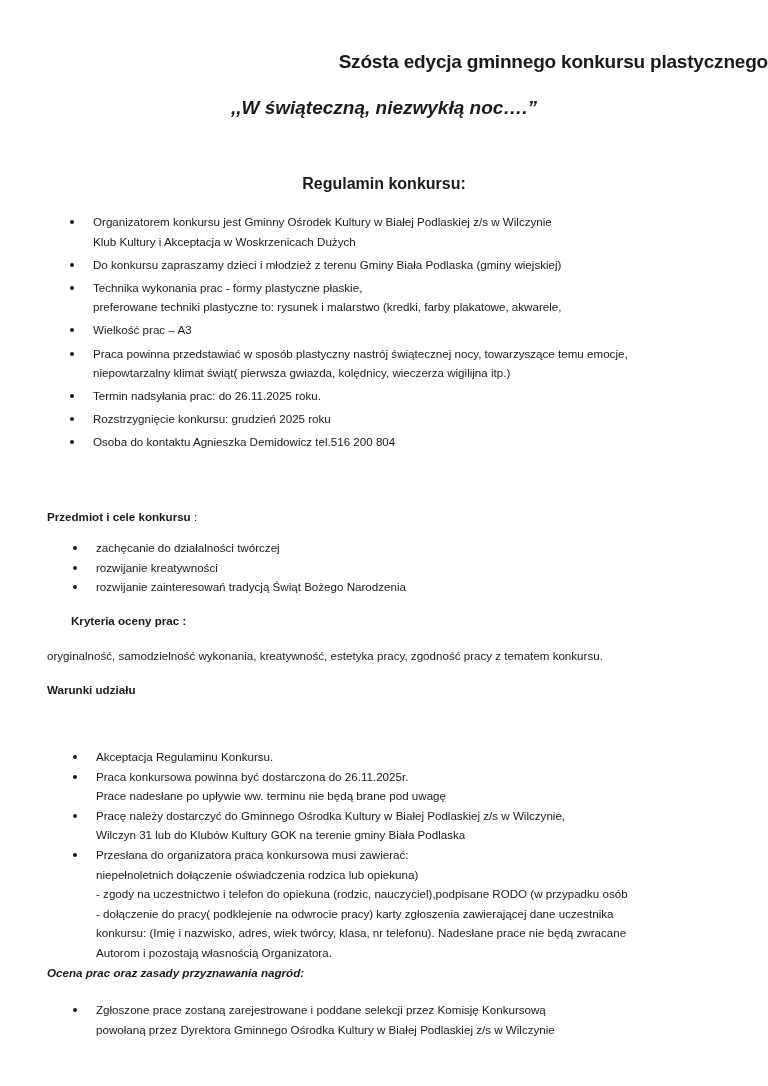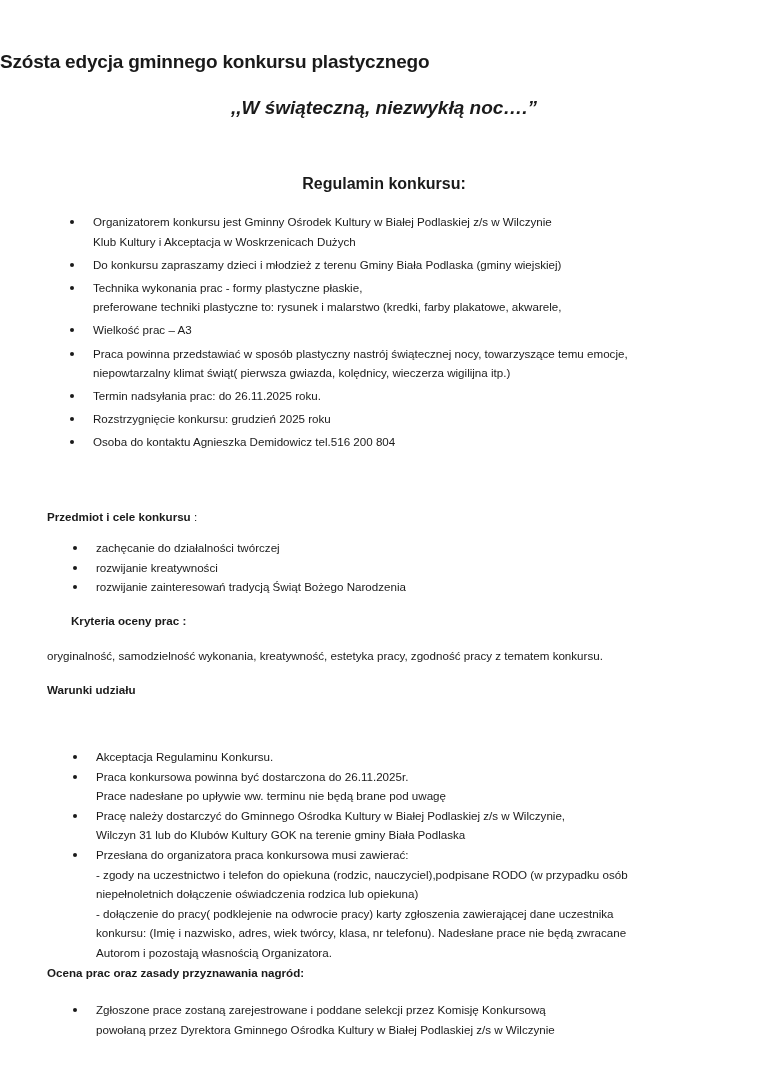--- a/index.html
+++ b/index.html
@@ -2,21 +2,21 @@
 <html><head>
   <meta charset="utf-8">
   <style>
     html, body { margin: 0; padding: 0; background: #ffffff; }
     body {
       width: 768px; height: 1086px; position: relative; overflow: hidden;
       font-family: "Liberation Sans", sans-serif; color: #1a1a1a;
     }
     .page { position: absolute; left: 0; top: 0; width: 768px; height: 1086px; }
     .title {
-      position: absolute; left: 0; width: 768px; text-align: left;
+      position: absolute; left: 0; width: 768px; text-align: right;
       font-weight: bold; font-size: 19px; top: 51px; letter-spacing: -0.2px;
     }
     .subtitle {
       position: absolute; left: 0; width: 768px; text-align: center;
       font-weight: bold; font-style: italic; font-size: 19px; top: 97px;
     }
     .reg-title {
       position: absolute; left: 0; width: 768px; text-align: center;
       font-weight: bold; font-size: 16px; top: 175px;
     }
@@ -94,29 +94,29 @@
       <div class="bl">
         <div class="line">Praca konkursowa powinna być dostarczona do 26.11.2025r.</div>
         <div class="line">Prace nadesłane po upływie ww. terminu nie będą brane pod uwagę</div>
       </div>
       <div class="bl">
         <div class="line">Pracę należy dostarczyć do Gminnego Ośrodka Kultury w Białej Podlaskiej z/s w Wilczynie,</div>
         <div class="line">Wilczyn 31 lub do Klubów Kultury GOK na terenie gminy Biała Podlaska</div>
       </div>
       <div class="bl">
         <div class="line">Przesłana do organizatora praca konkursowa musi zawierać:</div>
+        <div class="line">niepełnoletnich  dołączenie oświadczenia rodzica lub opiekuna)</div>
         <div class="line">-  zgody na uczestnictwo i telefon do opiekuna (rodzic, nauczyciel),podpisane RODO (w przypadku osób</div>
-        <div class="line">niepełnoletnich  dołączenie oświadczenia rodzica lub opiekuna)</div>
         <div class="line"> - dołączenie do pracy( podklejenie na odwrocie pracy) karty zgłoszenia zawierającej dane uczestnika</div>
         <div class="line">konkursu:  (Imię i nazwisko, adres, wiek twórcy, klasa, nr telefonu). Nadesłane prace nie będą zwracane</div>
         <div class="line">Autorom i pozostają własnością Organizatora.</div>
       </div>
     </div>
 
-  <div class="heading" style="left:47px; top:966px;">Ocena prac oraz zasady przyznawania nagród:</div>
+  <div class="heading" style="left:47px; top:966px;font-style:italic;">Ocena prac oraz zasady przyznawania nagród:</div>
   <div class="block" id="ocena-list" style="left:73px; top:1000px;">
       <div class="bl">
         <div class="line">Zgłoszone prace zostaną zarejestrowane i poddane selekcji przez Komisję Konkursową</div>
         <div class="line">powołaną przez Dyrektora Gminnego Ośrodka Kultury w Białej Podlaskiej z/s w Wilczynie</div>
       </div>
     </div>
 
 </div>
 
 </body></html>

